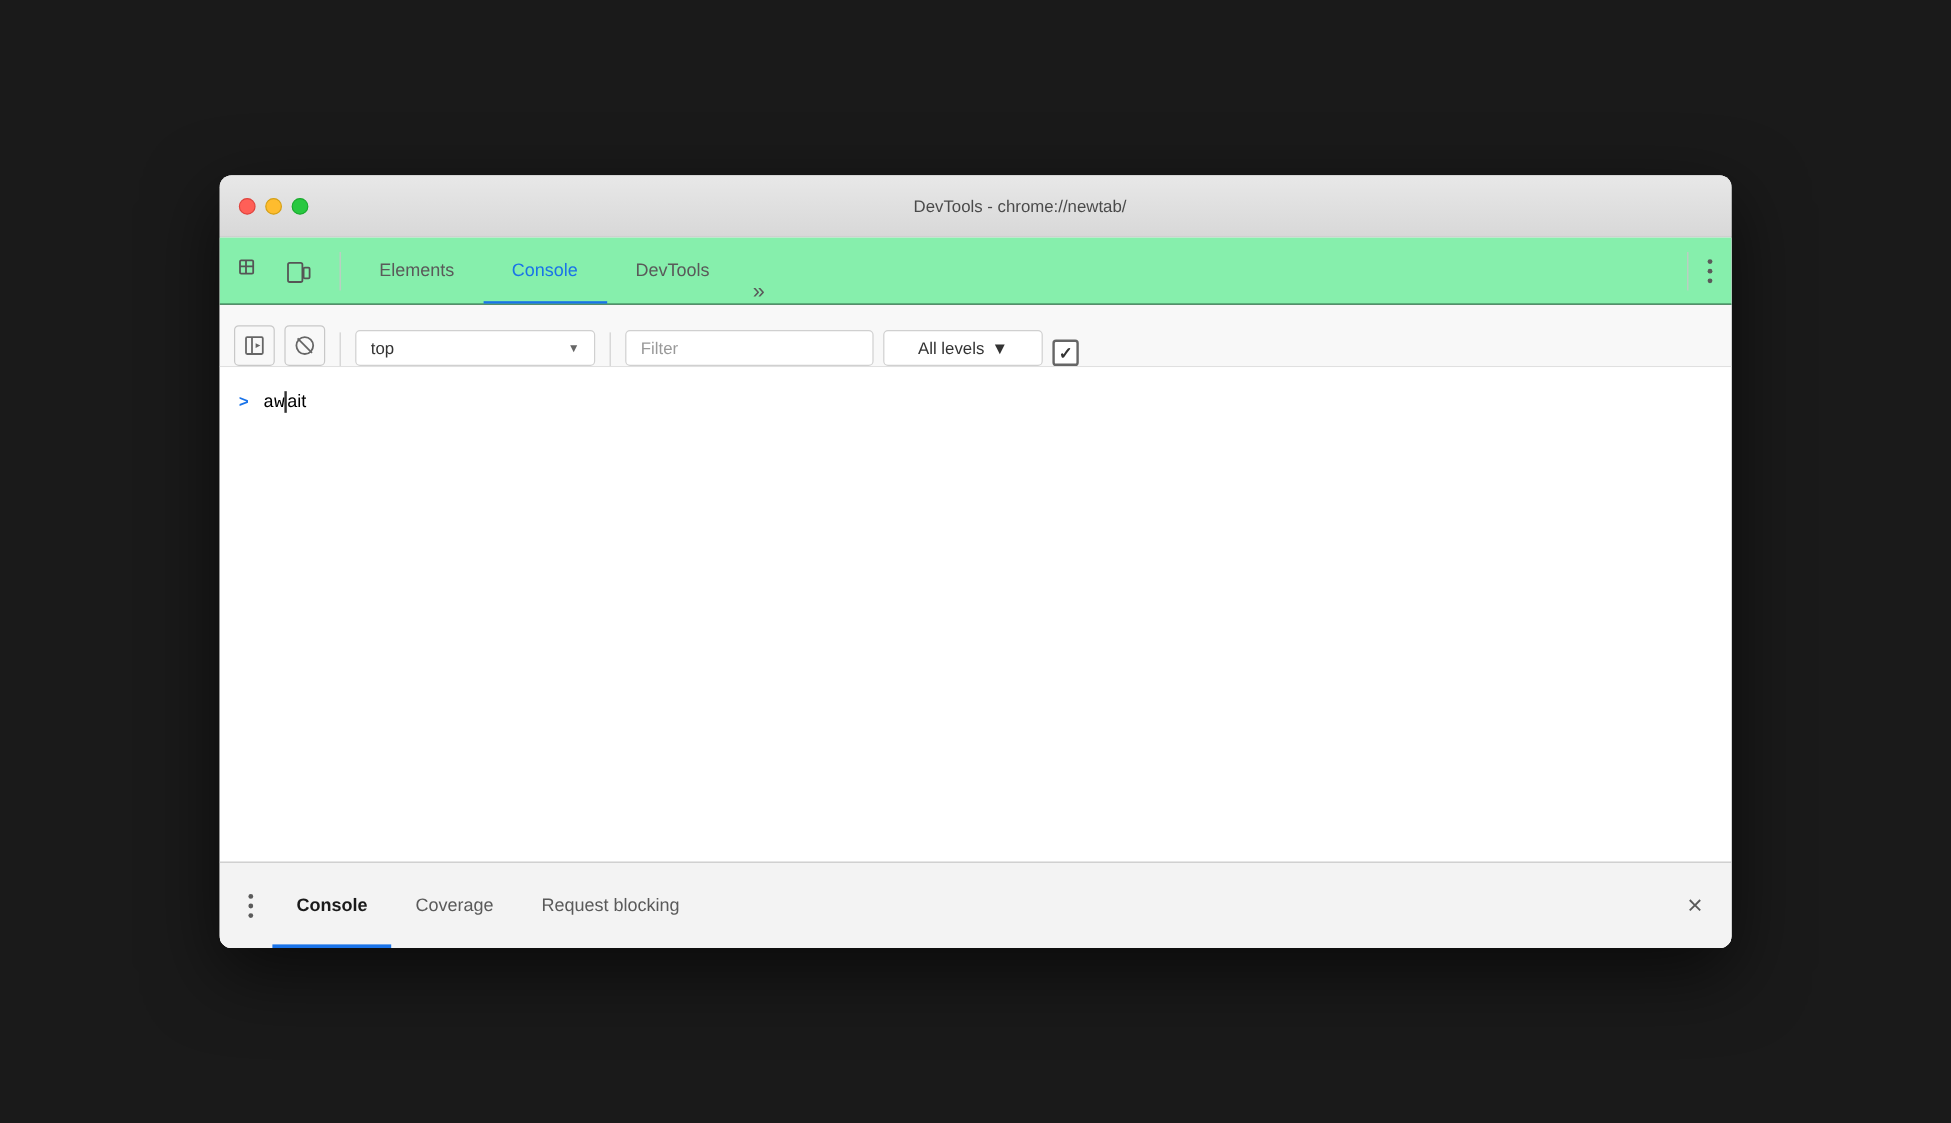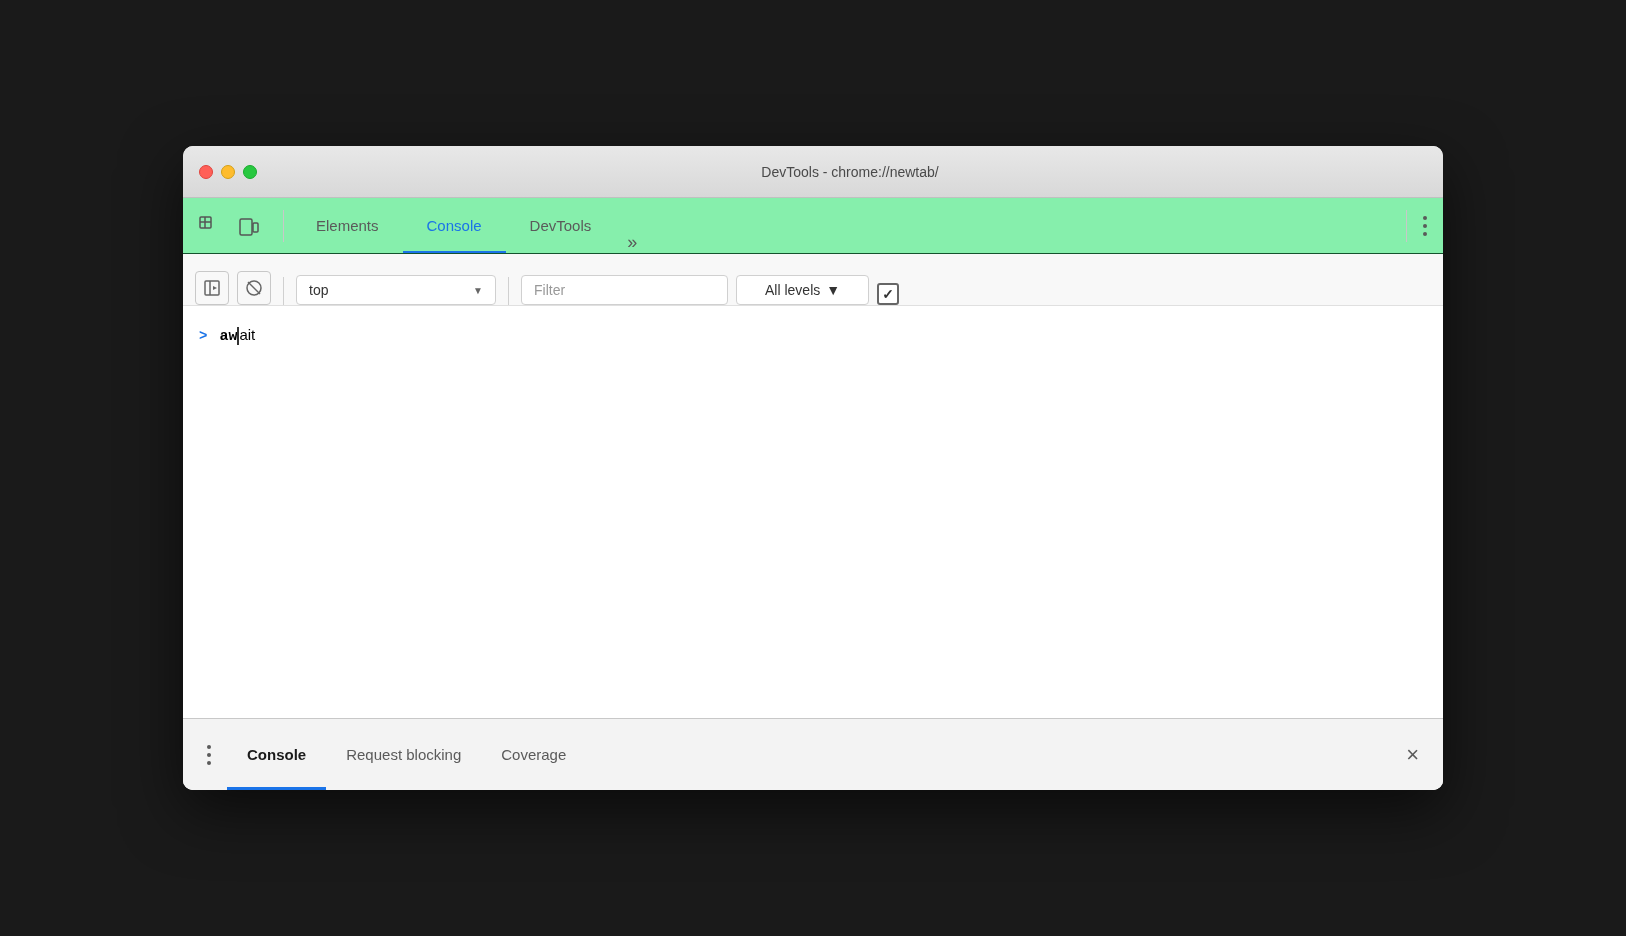--- a/index.html
+++ b/index.html
@@ -293,21 +293,21 @@
 
     .console-chevron {
       color: #1a73e8;
       font-size: 14px;
       margin-top: 2px;
       cursor: pointer;
       font-weight: bold;
     }
 
     .console-text-bold {
-      font-weight: 700;
+      font-weight: 400;
       font-family: 'Courier New', Courier, monospace;
     }
 
     .console-text-normal {
       font-weight: 400;
       font-family: Liberation Sans, sans-serif;
     }
 
     .cursor-blink {
       display: inline-block;
@@ -512,24 +512,24 @@
         <span></span>
         <span></span>
         <span></span>
       </div>
 
       <div class="drawer-tabs">
         <div class="drawer-tab active">
           <span>Console</span>
         </div>
         <div class="drawer-tab">
+          <span>Coverage</span>
+        </div>
+        <div class="drawer-tab">
           <span>Request blocking</span>
-        </div>
-        <div class="drawer-tab">
-          <span>Coverage</span>
         </div>
       </div>
 
       <div class="drawer-close">
         <span>×</span>
       </div>
     </div>
 
   </div>
 </div>

